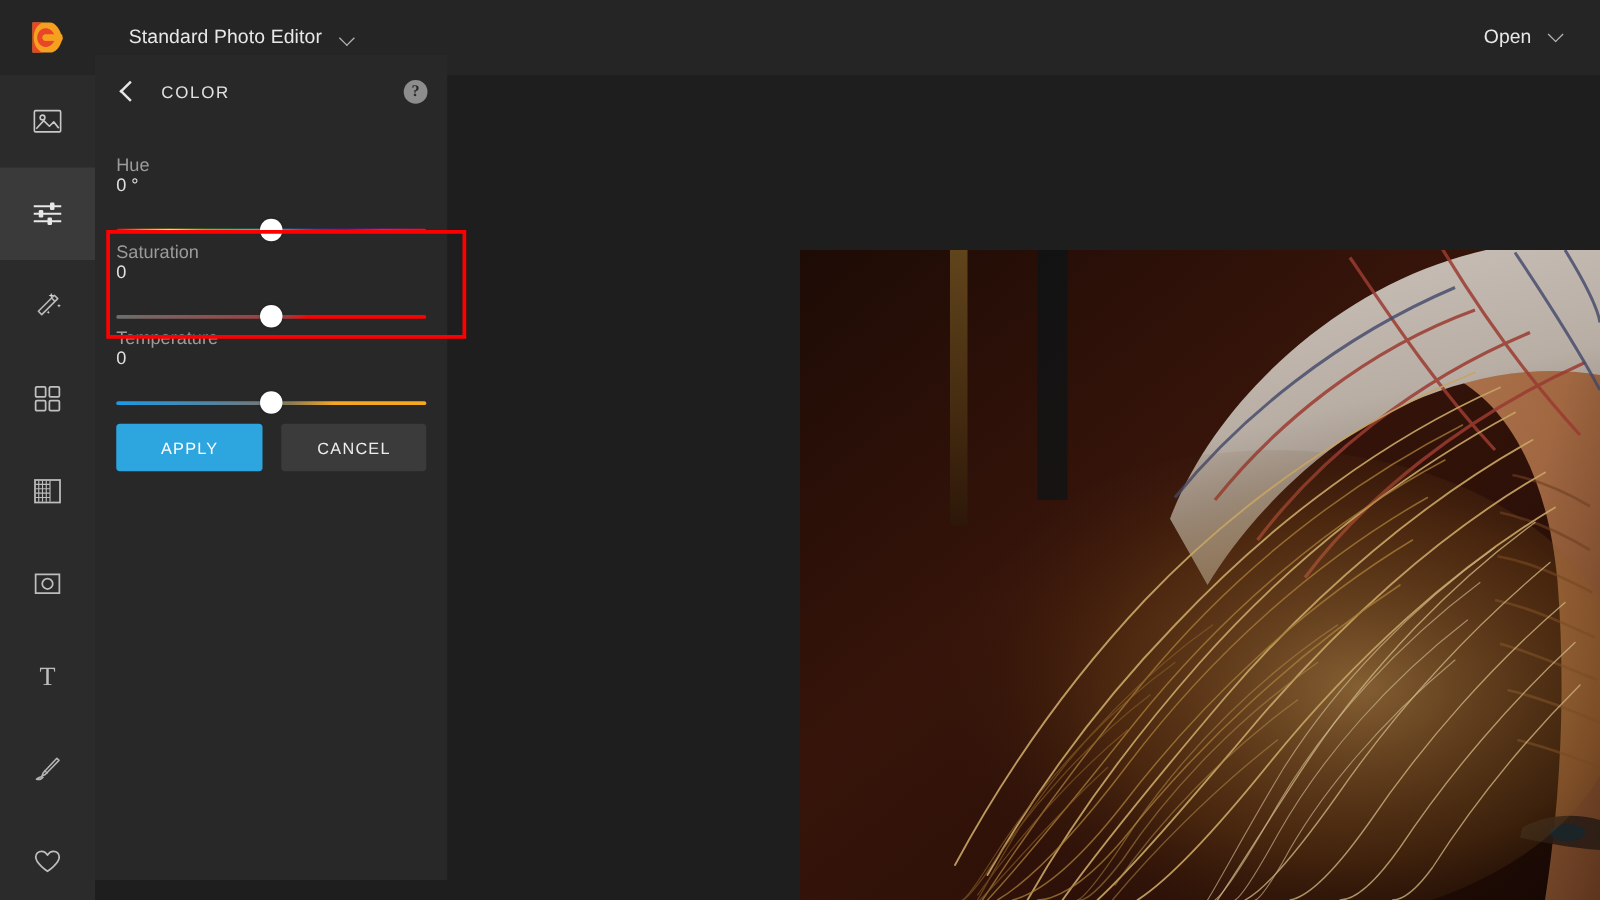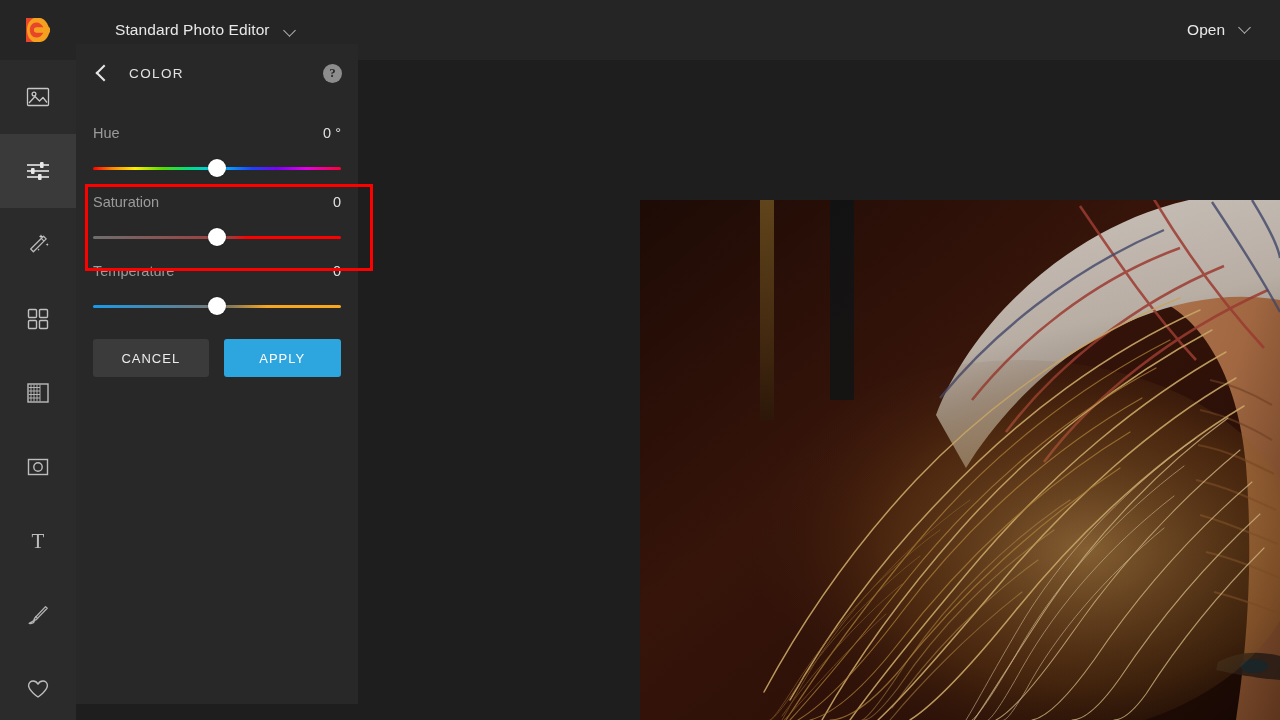--- a/index.html
+++ b/index.html
@@ -26,21 +26,21 @@
     display: flex; align-items: center;
   }
   .logo-wrap {
     width: 76px; height: 60px;
     display: flex; align-items: center; justify-content: center;
   }
   .logo { width: 30px; height: 30px; display: block; }
 
   .doc-title-wrap {
     display: flex; align-items: center; gap: 14px;
-    margin-left: 39px;
+    margin-left: 27px;
   }
   .doc-title {
     font-size: 15.5px; color: #e8e8e8; letter-spacing: .1px;
     white-space: nowrap;
   }
   .chev {
     width: 13px; height: 13px; display: inline-block;
     position: relative;
   }
   .chev::before {
@@ -106,20 +106,21 @@
     font-size: 13px; font-weight: bold;
     display: flex; align-items: center; justify-content: center;
     cursor: pointer; font-family: "Liberation Serif", serif;
   }
 
   .sliders { padding: 10px 0 0 0; }
   .slider-block { padding: 0 17px; height: 69px; position: relative; }
   .slider-row {
     display: flex; align-items: baseline; justify-content: space-between;
     padding-top: 13px;
+    flex-direction: column;
   }
   .slider-label { font-size: 14.5px; color: #9b9b9b; }
   .slider-value { font-size: 14.5px; color: #e0e0e0; }
   .slider-value .unit { margin-left: 4px; }
 
   .track-wrap {
     position: relative; margin-top: 18px;
     height: 18px;
   }
   .track {
@@ -334,22 +335,22 @@
           <span class="slider-value">0</span>
         </div>
         <div class="track-wrap">
           <div class="track temp"></div>
           <div class="knob" style="left:50%"></div>
         </div>
       </div>
     </div>
 
     <div class="btn-row">
+      <button class="btn btn-apply">APPLY</button>
       <button class="btn btn-cancel">CANCEL</button>
-      <button class="btn btn-apply">APPLY</button>
     </div>
   </div>
 
   <div class="highlight-box"></div>
 
   <div class="canvas">
     <div class="photo">
       <svg width="640" height="520" viewBox="0 0 640 520">
         <defs>
           <linearGradient id="bg" x1="0" y1="0" x2="1" y2="1">

